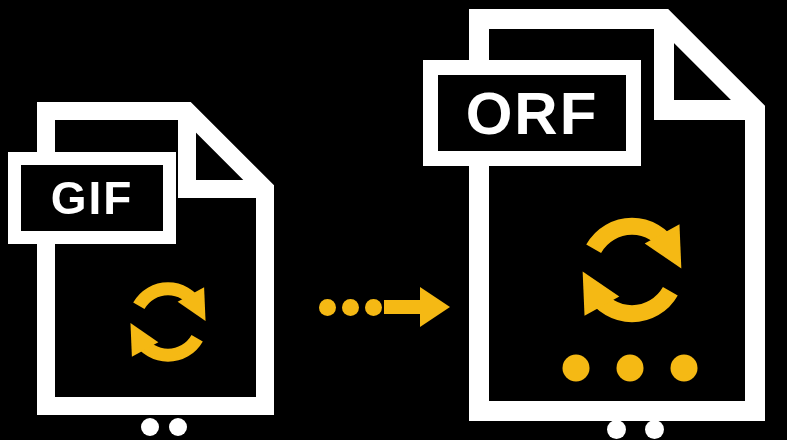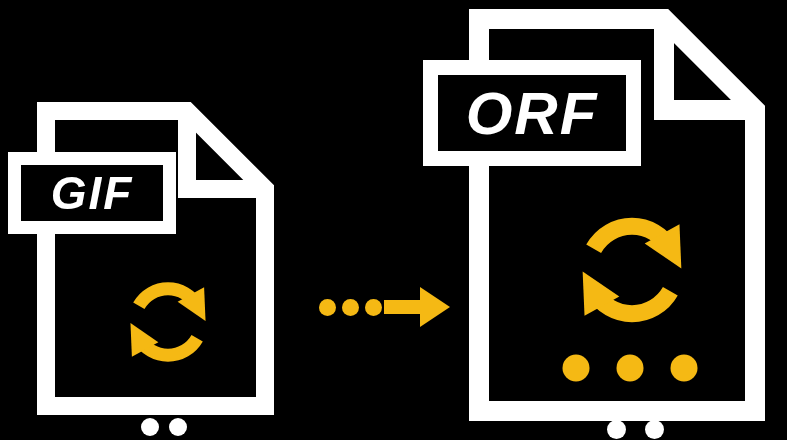--- a/index.html
+++ b/index.html
@@ -44,23 +44,22 @@
     position: absolute;
     display: flex;
     align-items: center;
     justify-content: center;
     box-sizing: border-box;
     background: var(--background-black, #000000);
     border: 13px solid var(--outline-white, #ffffff);
     color: var(--outline-white, #ffffff);
     font-weight: bold;
     letter-spacing: 2px;
-    font-style: italic;
   }
-  .label-gif { left: 8px;   top: 152px; width: 168px; height: 82px;  font-size: 46px; }
+  .label-gif { left: 8px;   top: 152px; width: 168px; height: 92px;  font-size: 46px; }
   .label-orf { left: 423px; top: 60px;  width: 218px; height: 106px; font-size: 60px; border-width: 15px; }
 
   
   .dot { position: absolute; border-radius: 50%; }
   .dot-accent { background: var(--accent-yellow, #F5B914); }
   .dot-white  { background: var(--outline-white, #ffffff); }
 
   
   .arrow-svg { left: 384px; top: 284px; width: 68px; height: 46px; }
 </style>

